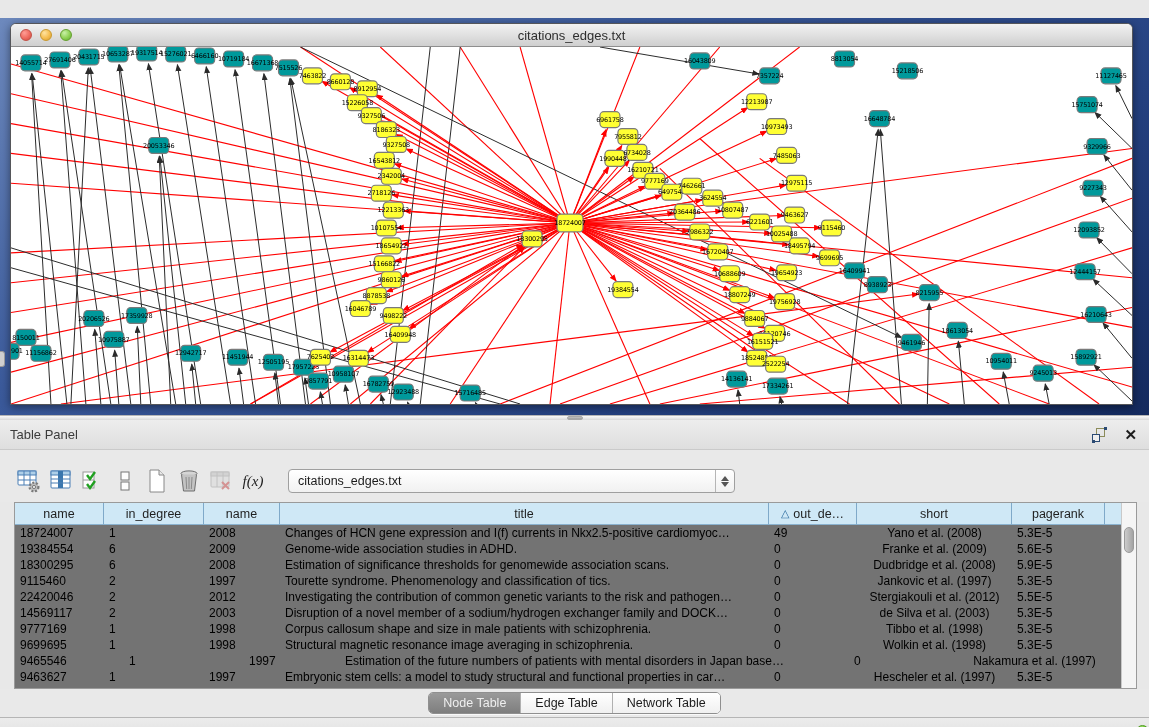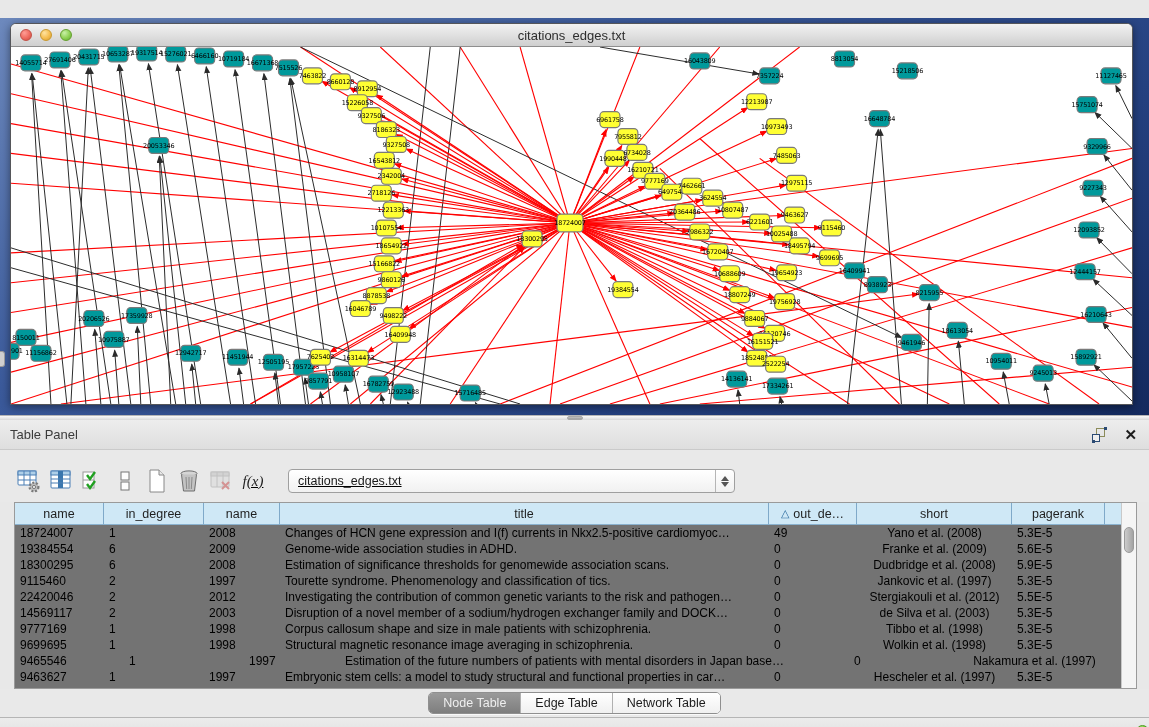--- a/index.html
+++ b/index.html
@@ -36,21 +36,21 @@
     display:flex;align-items:center;padding:0 12px 0 10px;}
   .panel-title{font-size:13px;color:#3c3c3c;flex:1;}
   .ph-icons{display:flex;align-items:center;gap:16px;}
   .float-ic{width:16px;height:16px;position:relative;display:inline-block;}
   .float-ic .b{position:absolute;left:4px;top:1px;width:9px;height:9px;border:1px solid #8b8b5a;background:transparent;}
   .float-ic .f{position:absolute;left:0px;top:7px;width:8px;height:8px;border:1px solid #2b4a73;background:#efefef;}
   .float-ic .d1,.float-ic .d2{position:absolute;width:3px;height:3px;background:#2b4a73;}
   .float-ic .d1{left:12px;top:0px;} .float-ic .d2{left:0px;top:13px;}
   .close-ic{font-size:15px;font-weight:bold;color:#1c1c1c;line-height:15px;cursor:default;}
 
-  .panel-body{height:52px;background:#e9e9e9;display:flex;align-items:flex-end;padding:0 0 8px 16px;text-decoration:underline;}
+  .panel-body{height:52px;background:#e9e9e9;display:flex;align-items:flex-end;padding:0 0 8px 16px;}
   .toolbar{display:flex;align-items:center;gap:6px;}
   .tbtn{width:26px;height:26px;display:flex;align-items:center;justify-content:center;}
   .tbtn svg{display:block;}
   .tbtn.disabled{opacity:.5;}
   .fx{font-family:"Liberation Serif",serif;font-style:italic;font-size:15px;color:#222;}
   .combo{margin-left:16px;width:447px;height:24px;border:1px solid #9f9f9f;border-radius:4px;
     background:linear-gradient(#ffffff,#f1f1f1);display:flex;align-items:center;box-shadow:inset 0 1px 1px rgba(255,255,255,.8);}
   .combo .val{flex:1;font-size:12.5px;color:#1a1a1a;padding-left:9px;}
   .combo .stepper{width:19px;align-self:stretch;border-left:1px solid #b5b5b5;display:flex;flex-direction:column;
     align-items:center;justify-content:center;gap:1px;}

